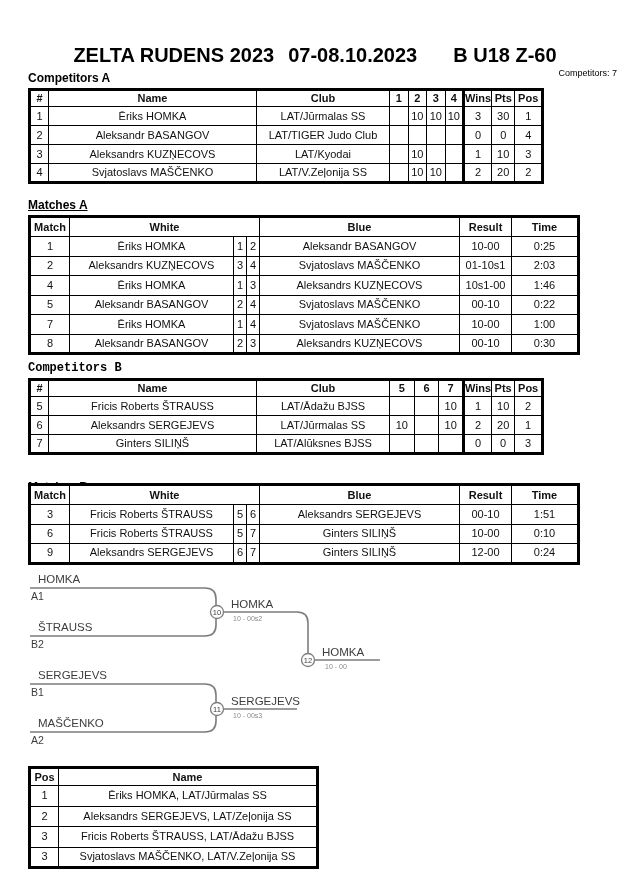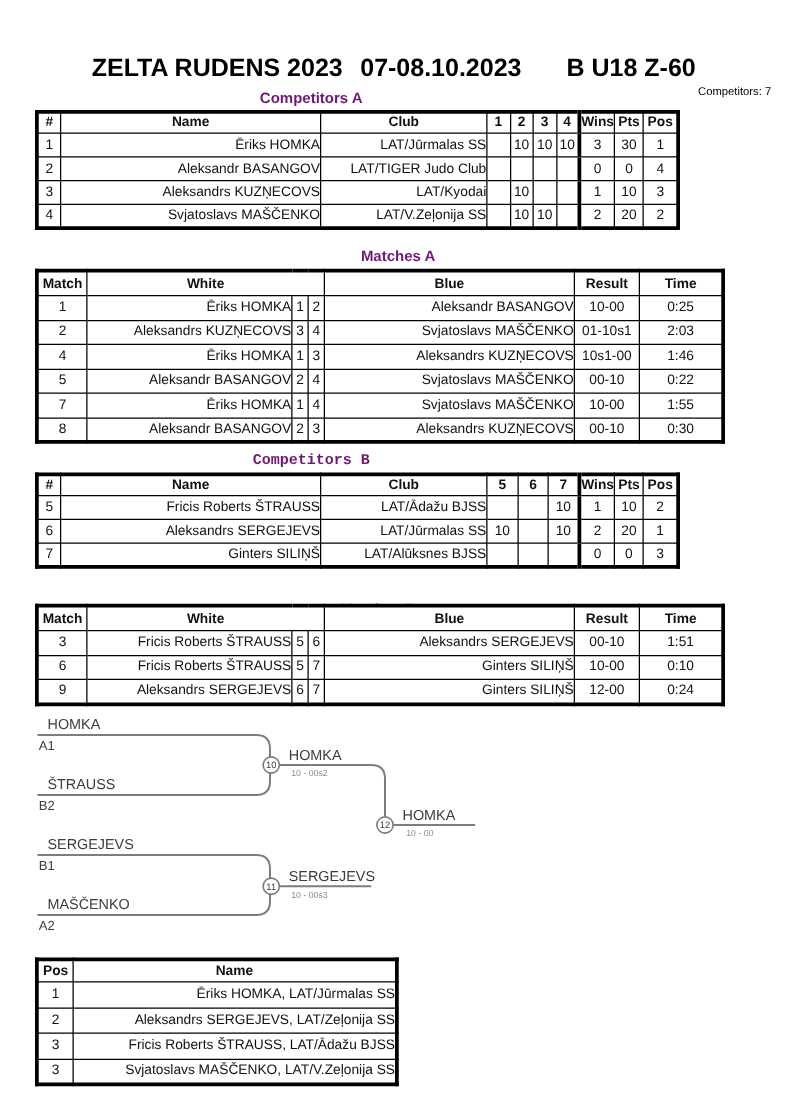--- a/index.html
+++ b/index.html
@@ -3,34 +3,34 @@
 <meta charset="utf-8">
 <style>
   html,body{margin:0;padding:0;background:#fff;}
   .page{position:relative;width:630px;height:891px;background:#fff;overflow:hidden;
         font-family:"Liberation Sans",sans-serif;color:#111;padding-left:24px;}
   .main-title{position:absolute;top:44px;left:0;width:630px;display:flex;
               justify-content:center;align-items:baseline;font-size:20px;font-weight:bold;
               white-space:nowrap;color:#000;}
   .main-title .seg2{margin-left:14px;margin-right:36px;}
   .comp-count{position:absolute;top:68px;right:37px;font-size:9px;color:#000;}
-  .section-title{position:absolute;font-size:12px;font-weight:bold;text-align:center;color:#701a75;}
+  .section-title{position:absolute;font-size:12px;font-weight:bold;color:#000000;}
   .t-compA{left:28px;width:442px;top:71px;}
-  .t-matchA{left:44px;width:549px;top:198px;}
+  .t-matchA{left:28px;width:549px;top:198px;text-decoration:underline;}
   .t-compB{left:28px;width:442px;top:361px;font-family:Liberation Mono, monospace;}
   .t-matchB{left:28px;width:549px;top:480px;}
   .t-results{left:28px;width:288px;top:748px;}
 
   table.rep{position:absolute;border-collapse:collapse;table-layout:fixed;
             border:3px solid #000;background:#fff;}
   table.rep td, table.rep th{border:1px solid #000;padding:0;overflow:hidden;
             white-space:nowrap;font-size:11px;line-height:1;}
   table.rep th{font-weight:bold;text-align:center;border-bottom:1.5px solid #000;}
   td.c{text-align:center;font-size:10.5px;}
-  td.l{text-align:right;padding-left:7px;}
+  td.l{text-align:center;padding-left:7px;}
   .thickL{border-left:3px solid #000 !important;}
 
   #tblCompA{left:28px;top:88px;}   #tblCompA tr{height:19px;} #tblCompA thead tr{height:17px;}
   #tblMatchA{left:28px;top:215px;} #tblMatchA tr{height:19.5px;} #tblMatchA thead tr{height:20px;}
   #tblCompB{left:28px;top:378px;}  #tblCompB tr{height:19px;} #tblCompB thead tr{height:17px;}
   #tblMatchB{left:28px;top:483px;} #tblMatchB tr{height:19.5px;} #tblMatchB thead tr{height:20px;}
   #tblResults{left:28px;top:766px;}#tblResults tr{height:20.5px;} #tblResults thead tr{height:18px;}
 
   svg.bracket{position:absolute;left:0;top:560px;}
   .bline{fill:none;stroke:#7d7d7d;stroke-width:1.6;}
@@ -201,21 +201,21 @@
           <td class="c">0:22</td>
         </tr>
 
         <tr>
           <td class="c">7</td>
           <td class="l">Ēriks HOMKA</td>
           <td class="c">1</td>
           <td class="c">4</td>
           <td class="l">Svjatoslavs MAŠČENKO</td>
           <td class="c">10-00</td>
-          <td class="c">1:55</td>
+          <td class="c">1:00</td>
         </tr>
 
         <tr>
           <td class="c">8</td>
           <td class="l">Aleksandr BASANGOV</td>
           <td class="c">2</td>
           <td class="c">3</td>
           <td class="l">Aleksandrs KUZŅECOVS</td>
           <td class="c">00-10</td>
           <td class="c">0:30</td>

